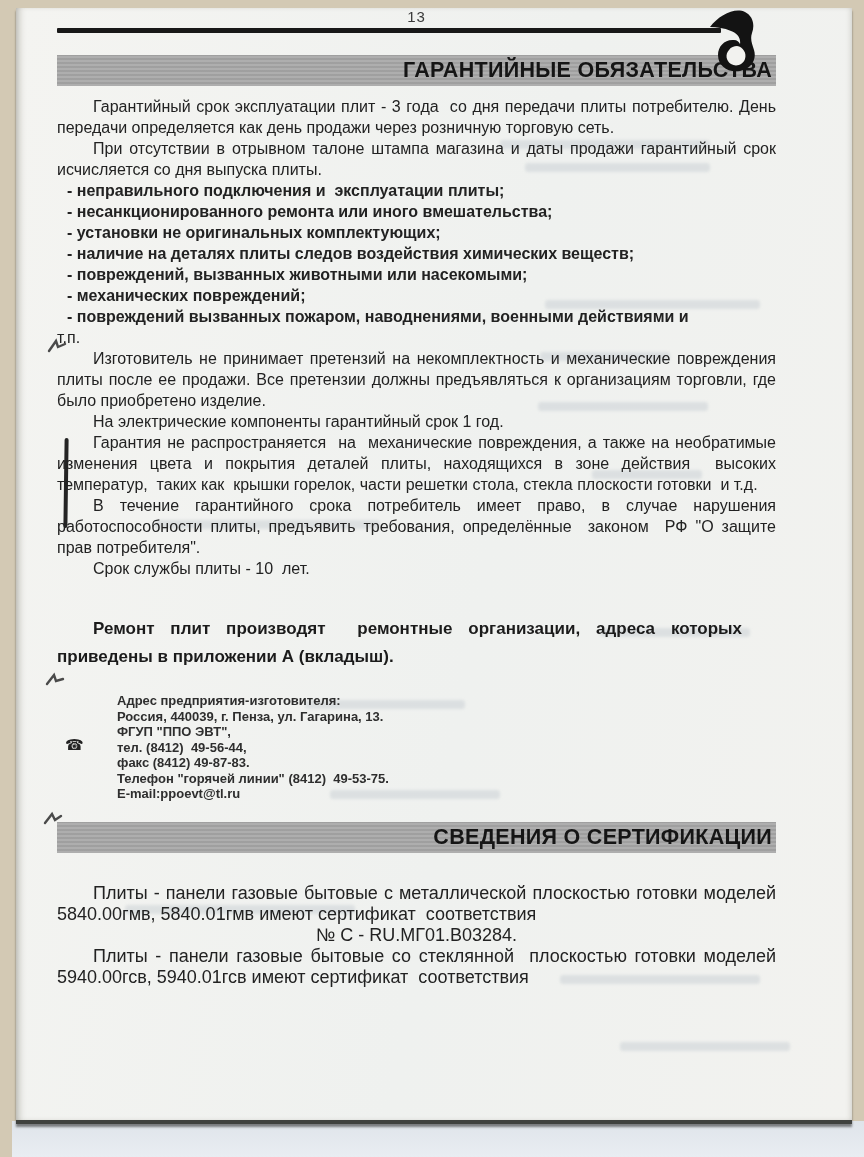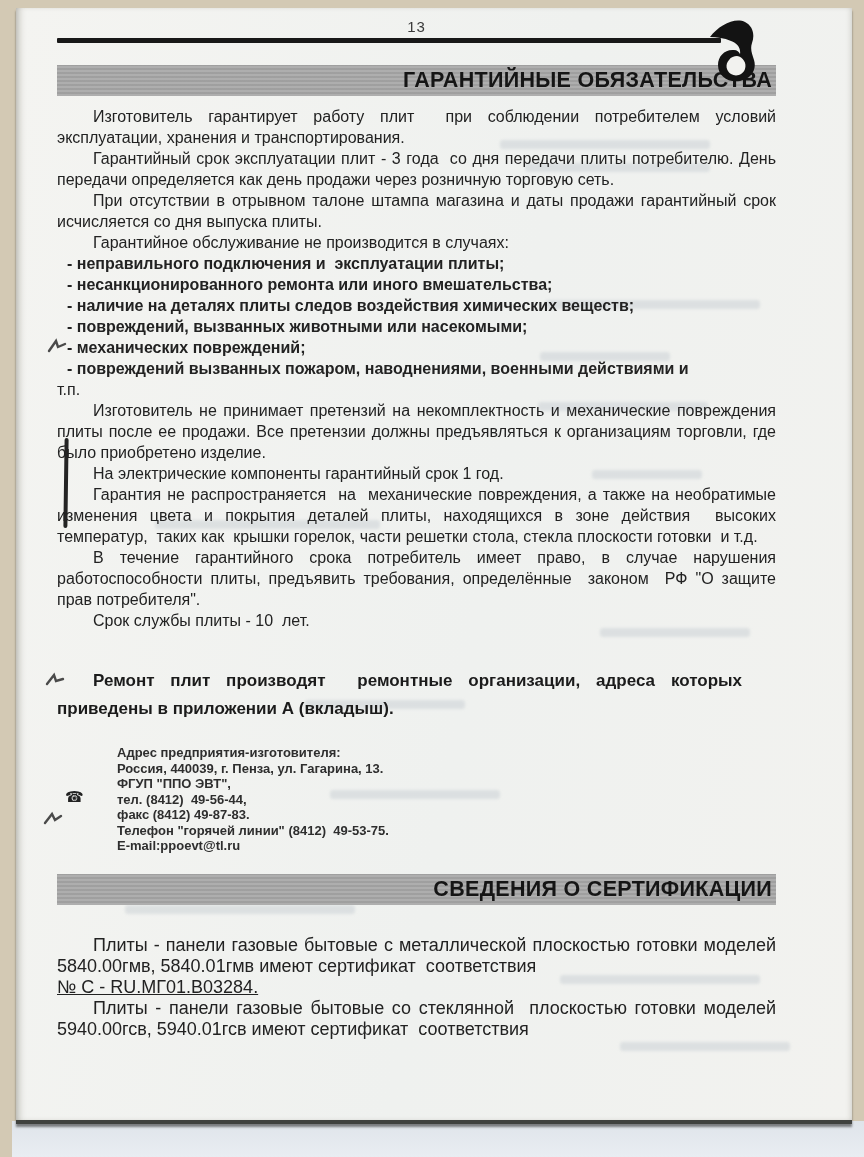--- a/index.html
+++ b/index.html
@@ -34,21 +34,21 @@
   .st2{left:44px;top:672px;}
   .st3{left:42px;top:810px;}
   
   .ghost{
     position:absolute;height:9px;border-radius:3px;
     background:#bcc4cb;opacity:.38;filter:blur(1.6px);
   }
   
   .content{position:absolute;left:57px;top:0;width:719px;}
   .pagenum{
-    padding-top:18px;text-align:center;font-size:15px;color:#3a3a3a;
+    padding-top:8px;text-align:center;font-size:15px;color:#3a3a3a;
     letter-spacing:1px;
   }
   .rule-row{position:relative;height:6px;margin-top:3px;}
   .rule{position:absolute;left:0;top:0;width:664px;height:5px;background:#181818;border-radius:1px;}
   .flame{position:absolute;left:652px;top:-22px;width:52px;height:66px;}
   .titlebar{
     margin-top:21px;height:31px;line-height:31px;
     background:#a8a8a8;
     background-image:repeating-linear-gradient(0deg,rgba(255,255,255,.07) 0 2px,rgba(0,0,0,.05) 2px 4px);
     text-align:right;padding-right:4px;box-sizing:border-box;
@@ -67,21 +67,21 @@
   .address{
     position:relative;margin:22px 0 0 60px;font-size:13px;line-height:15.5px;
     color:#2e2e2e;
   }
   .address .line{white-space:pre-wrap;font-weight:bold;}
   .phone-icon{
     position:absolute;left:-52px;top:44px;font-size:15px;color:#222;
   }
   .cert-bar{margin-top:20px;}
   .cert-text{margin-top:30px;font-size:18px;line-height:21px;color:#222;}
-  .noindent{margin:0;text-indent:0;text-align:left;white-space:pre-wrap;text-decoration:underline;}
+  .noindent{margin:0;text-indent:0;text-align:center;white-space:pre-wrap;}
 </style>
 </head>
 <body>
 
 <div class="scanbed-bottom"></div>
 
 <div class="sheet"></div>
 
 <div class="ghost" style="top:140px;left:500px;width:210px"></div>
 <div class="ghost" style="top:163px;left:525px;width:185px"></div>
@@ -126,26 +126,25 @@
         <path d="M28 40 C 34 41, 38 47, 36 53 C 34 59, 27 61, 22 58 C 17 55, 16 48, 20 44 C 22 41, 25 40, 28 40 Z" fill="#f2f2ef"></path>
       </svg>
     </div>
   </div>
 
   <div class="titlebar">
     <span>ГАРАНТИЙНЫЕ ОБЯЗАТЕЛЬСТВА</span>
   </div>
 
   <div class="body-text">
-    <p class="para">Изготовитель гарантирует работу плит  при соблюдении потребителем условий эксплуатации, хранения и транспортирования.</p>
     <p class="para">Гарантийный срок эксплуатации плит - 3 года  со дня передачи плиты потребителю. День передачи определяется как день продажи через розничную торговую сеть.</p>
     <p class="para">При отсутствии в отрывном талоне штампа магазина и даты продажи гарантийный срок исчисляется со дня выпуска плиты.</p>
-    <p class="para">Гарантийное обслуживание не производится в случаях:</p>
     <div class="li">- неправильного подключения и  эксплуатации плиты;</div>
     <div class="li">- несанкционированного ремонта или иного вмешательства;</div>
+    <div class="li">- установки не оригинальных комплектующих;</div>
     <div class="li">- наличие на деталях плиты следов воздействия химических веществ;</div>
     <div class="li">- повреждений, вызванных животными или насекомыми;</div>
     <div class="li">- механических повреждений;</div>
     <div class="li">- повреждений вызванных пожаром, наводнениями, военными действиями и</div>
     <div class="tail">т.п.</div>
     <p class="para">Изготовитель не принимает претензий на некомплектность и механические повреждения плиты после ее продажи. Все претензии должны предъявляться к организациям торговли, где было приобретено изделие.</p>
     <p class="para">На электрические компоненты гарантийный срок 1 год.</p>
     <p class="para">Гарантия не распространяется  на  механические повреждения, а также на необратимые изменения цвета и покрытия деталей плиты, находящихся в зоне действия  высоких температур,  таких как  крышки горелок, части решетки стола, стекла плоскости готовки  и т.д.</p>
     <p class="para">В течение гарантийного срока потребитель имеет право, в случае нарушения работоспособности плиты, предъявить требования, определённые  законом  РФ "О защите прав потребителя".</p>
     <p class="para">Срок службы плиты - 10  лет.</p>

